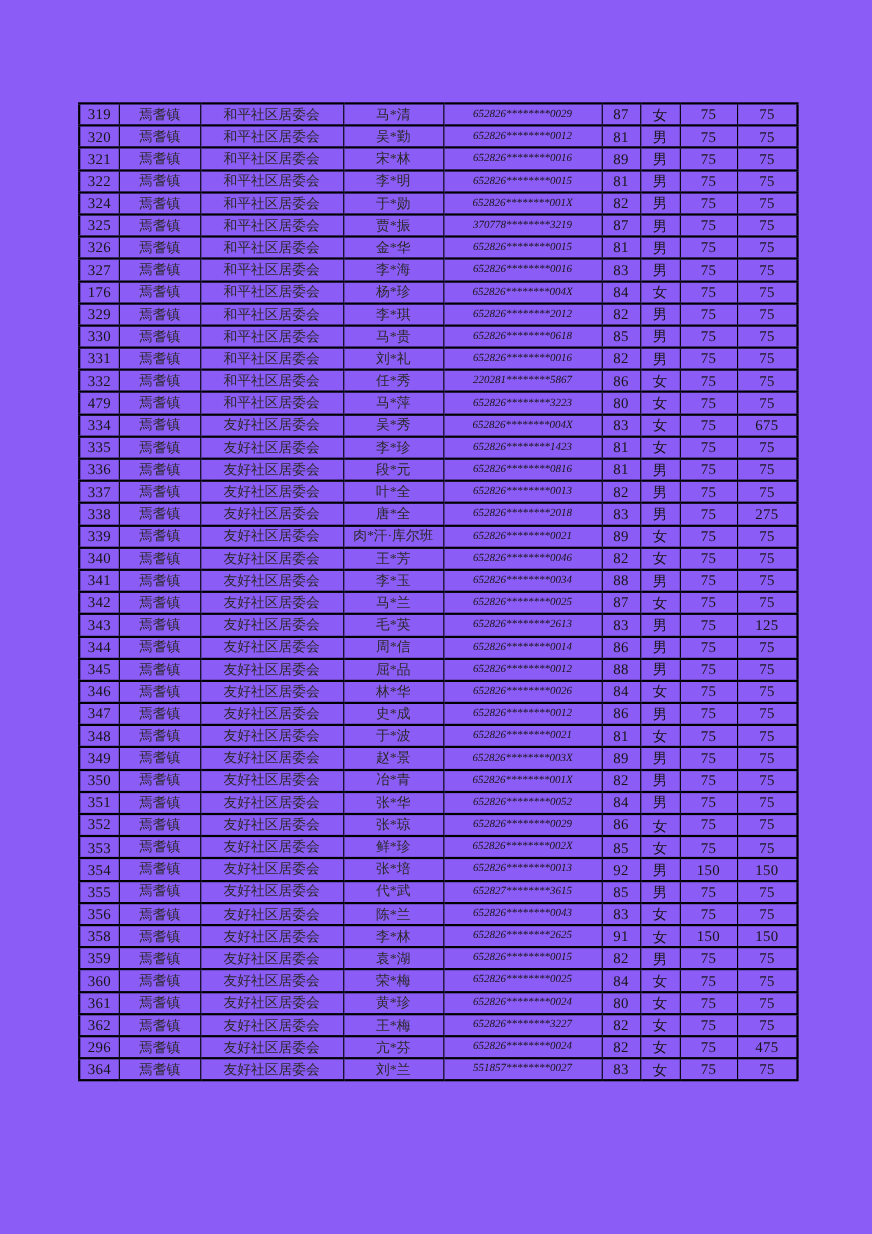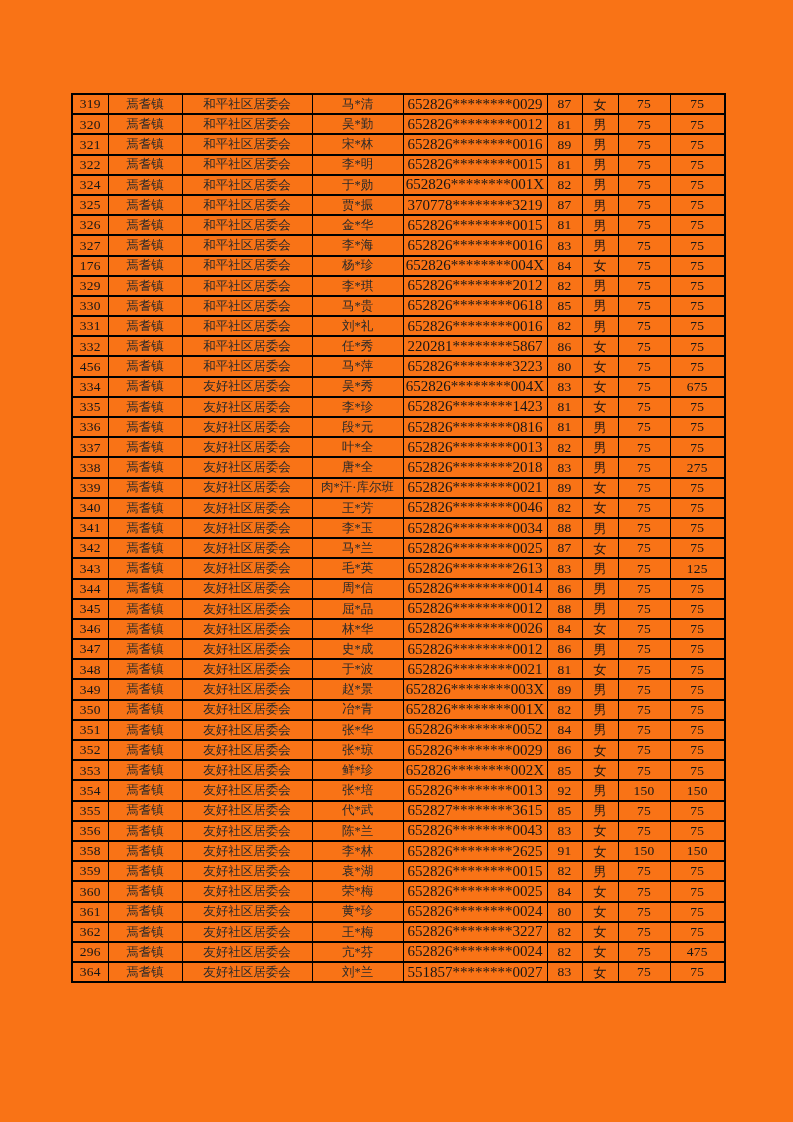--- a/index.html
+++ b/index.html
@@ -4,21 +4,21 @@
 <style>
   html, body {
     margin: 0;
     padding: 0;
     background: #ffffff;
   }
   .page {
     position: relative;
     width: 793px;
     height: 1122px;
-    background: #f97316;
+    background: #8b5cf6;
     overflow: hidden;
     font-family: "Liberation Serif", "DejaVu Serif", serif;
     color: #111111;
   }
   table.roster {
     position: absolute;
     left: 71px;
     top: 93px;
     width: 653px;
     border-collapse: collapse;
@@ -41,22 +41,23 @@
   }
   
   table.roster td.col-no,
   table.roster td.col-age,
   table.roster td.col-standard,
   table.roster td.col-amount {
     font-size: 13.5px;
     letter-spacing: 0.3px;
   }
   table.roster td.col-id {
-    font-size: 15px;
+    font-size: 10px;
     letter-spacing: 0px;
+    font-style: italic;
   }
   table.roster td.col-town,
   table.roster td.col-community,
   table.roster td.col-name {
     font-size: 12.5px;
     color: #2a2a2a;
   }
 </style>
 </head>
 <body>
@@ -212,21 +213,21 @@
           <td class="col-town">焉耆镇</td>
           <td class="col-community">和平社区居委会</td>
           <td class="col-name">任*秀</td>
           <td class="col-id">220281********5867</td>
           <td class="col-age">86</td>
           <td class="col-gender">女</td>
           <td class="col-standard">75</td>
           <td class="col-amount">75</td>
         </tr>
         <tr>
-          <td class="col-no">456</td>
+          <td class="col-no">479</td>
           <td class="col-town">焉耆镇</td>
           <td class="col-community">和平社区居委会</td>
           <td class="col-name">马*萍</td>
           <td class="col-id">652826********3223</td>
           <td class="col-age">80</td>
           <td class="col-gender">女</td>
           <td class="col-standard">75</td>
           <td class="col-amount">75</td>
         </tr>
         <tr>

